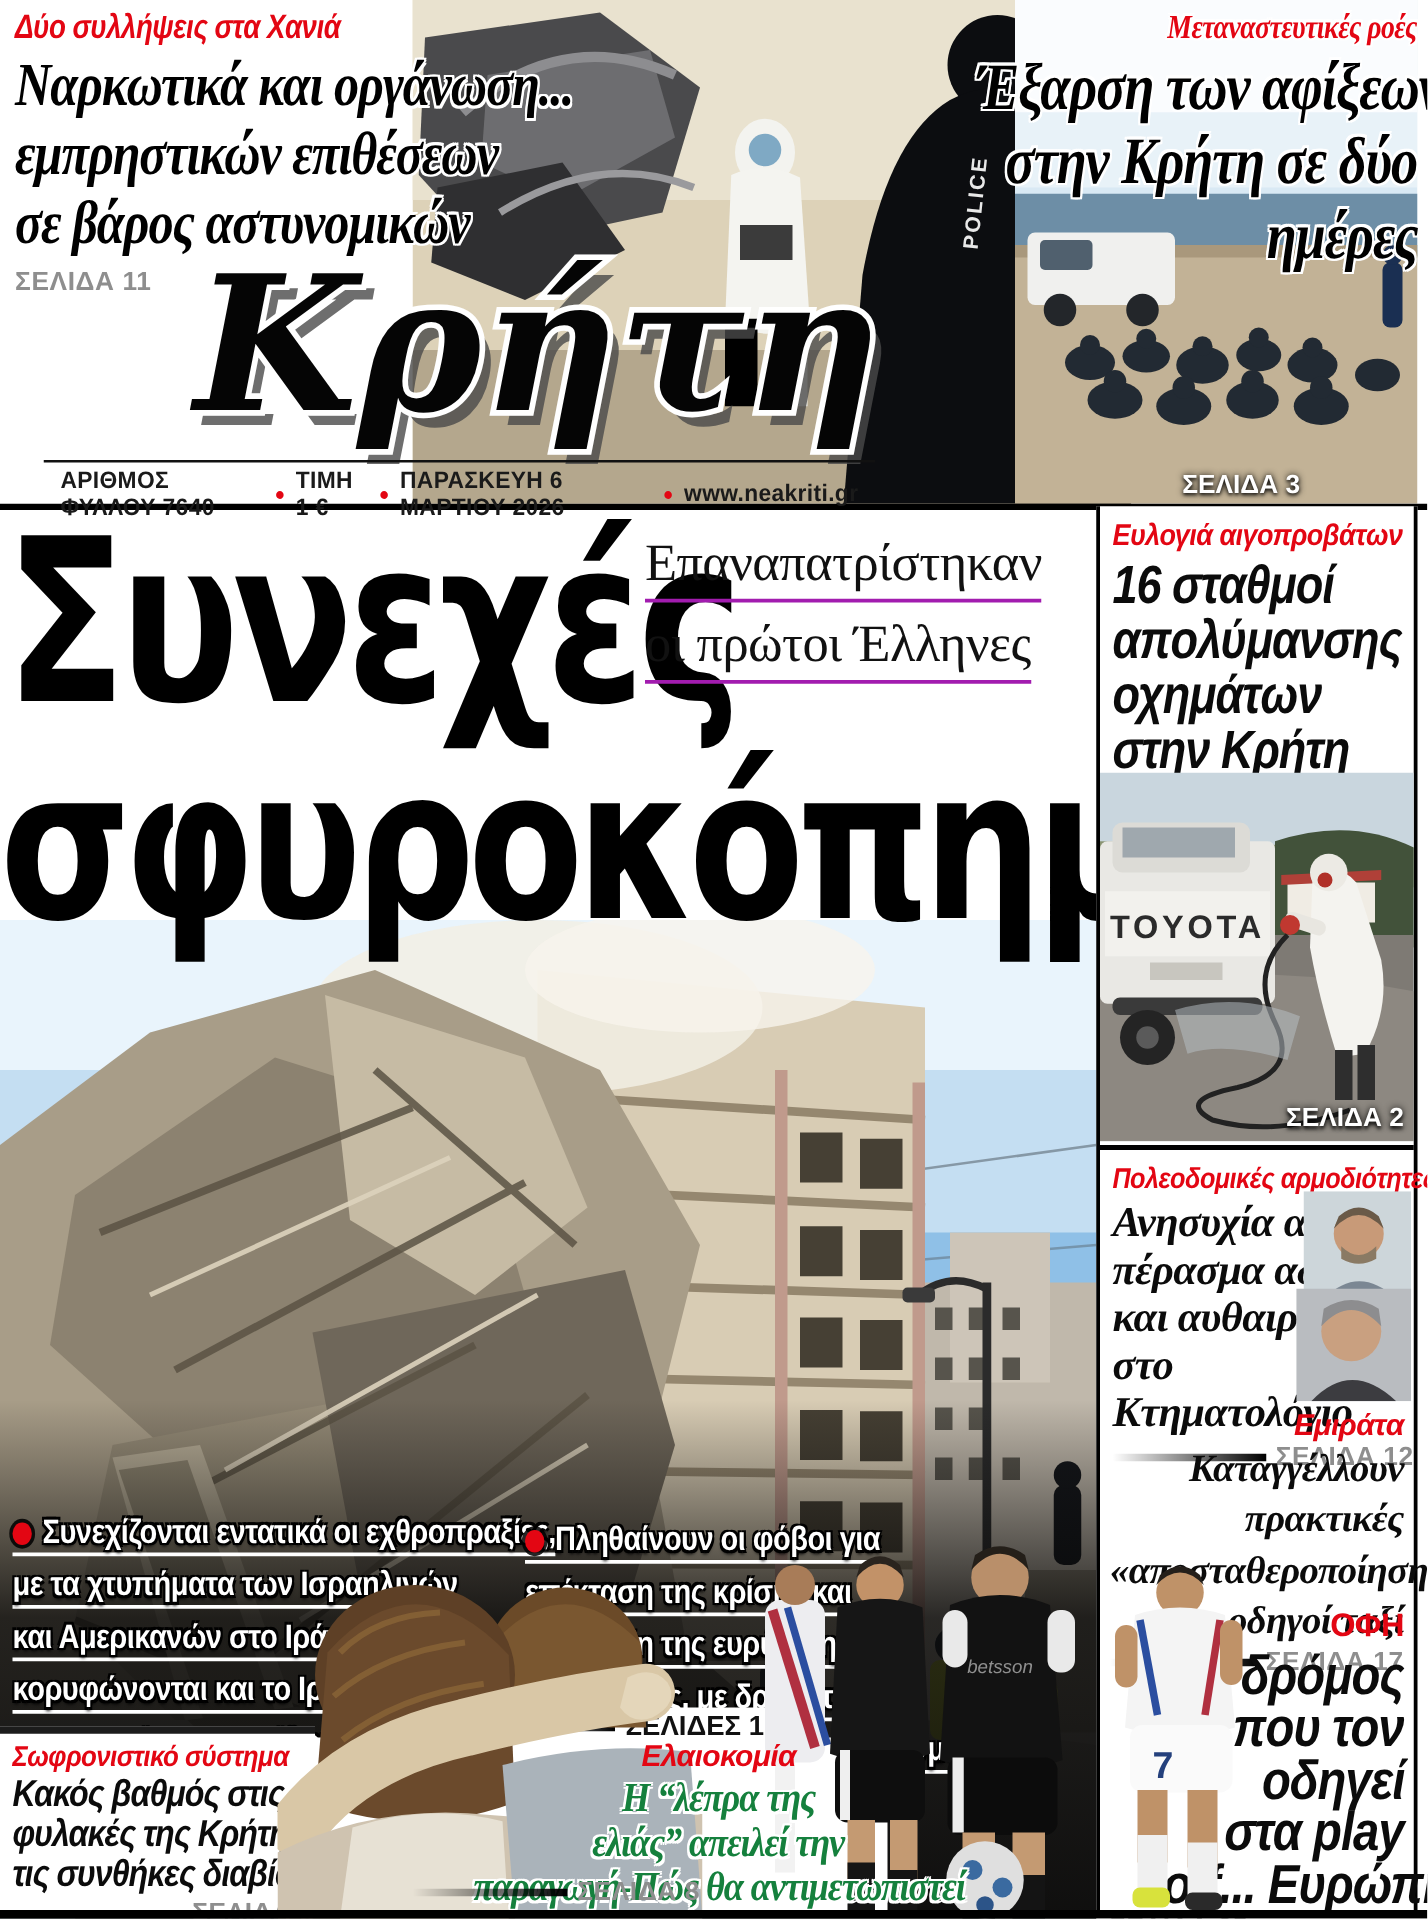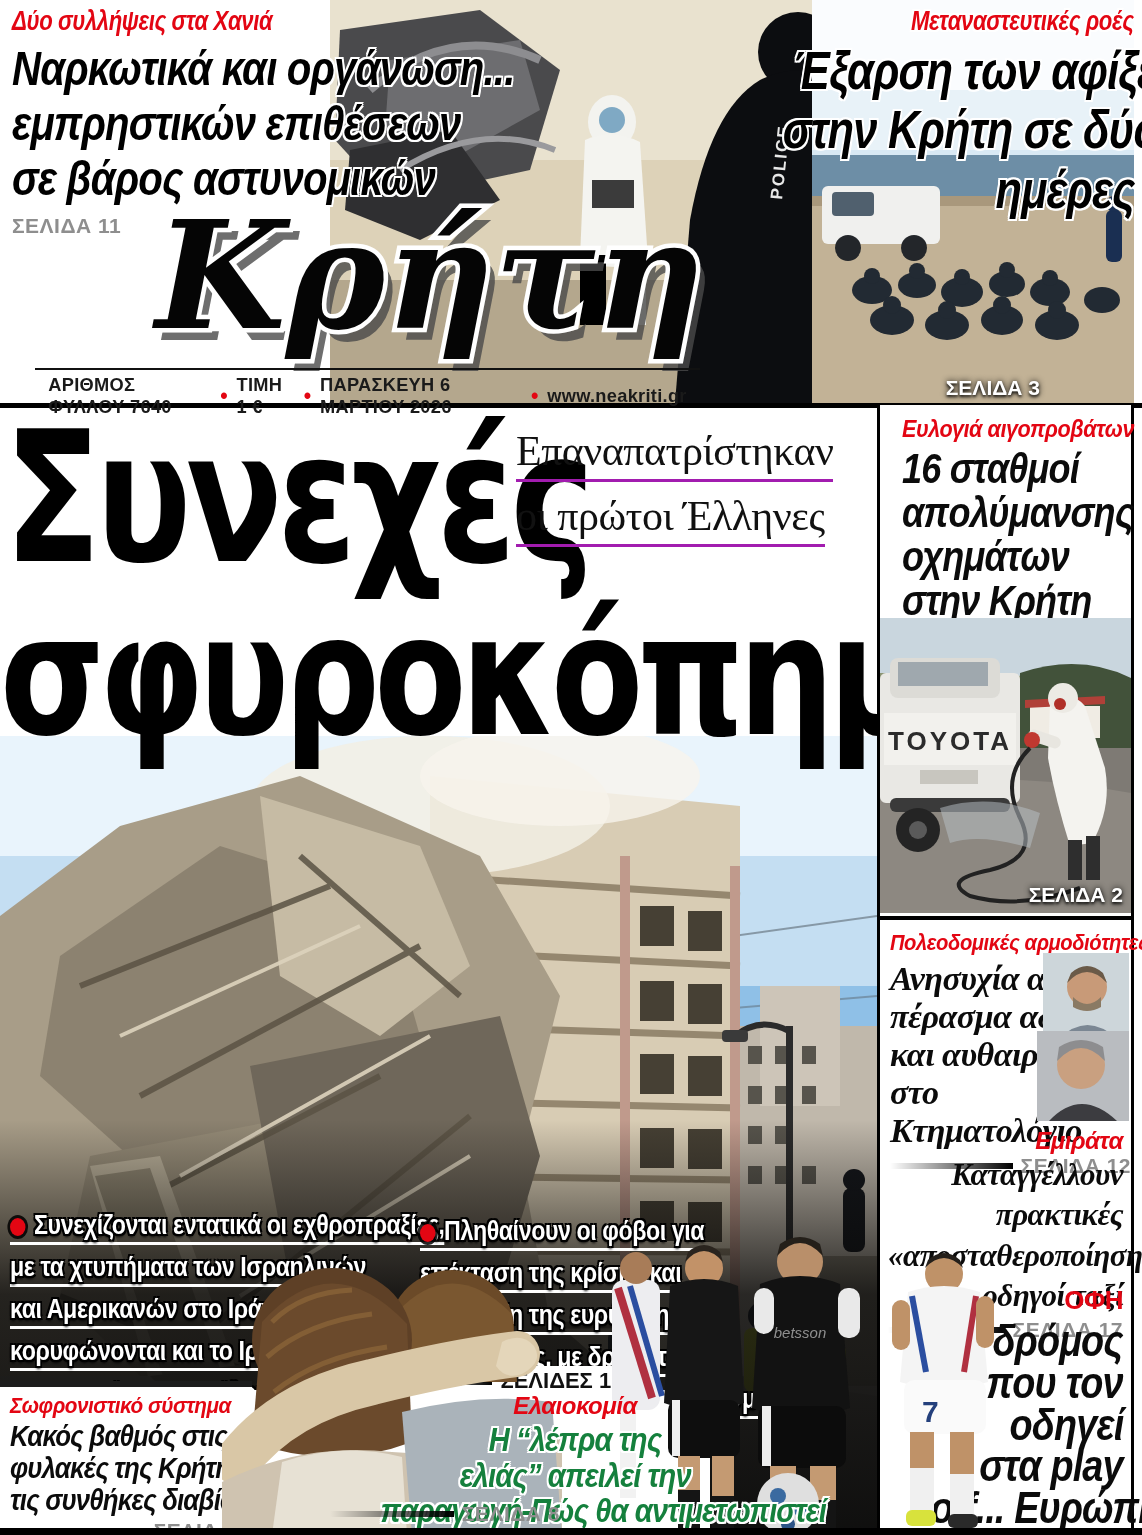--- a/index.html
+++ b/index.html
@@ -7,38 +7,38 @@
         font-family:"Liberation Sans",sans-serif;color:#0b0b0b;}
   .abs{position:absolute;}
   
   .kicker{color:#e30613;font-weight:bold;font-style:italic;font-size:25px;letter-spacing:-.5px;}
   .cx{display:inline-block;transform:scaleX(.82);transform-origin:0 50%;white-space:nowrap;}
   .cxr{display:inline-block;transform:scaleX(.82);transform-origin:100% 50%;white-space:nowrap;}
   .h-sans{font-weight:bold;font-style:italic;letter-spacing:-1px;line-height:1.12;}
   .h-serif{font-family:"Liberation Serif",serif;font-style:italic;font-weight:bold;letter-spacing:-.5px;}
   .pagelab{color:#8e8e8e;font-weight:bold;font-size:21px;letter-spacing:.5px;}
   .pagelab-w{color:#fff;font-weight:bold;font-size:21px;text-shadow:0 0 6px rgba(0,0,0,.9),0 2px 3px rgba(0,0,0,.8);}
-  .outline-w{text-shadow:-2px 0 #fff,2px 0 #fff,0 -2px #fff,0 2px #fff,-2px -2px #fff,2px 2px #fff,-2px 2px #fff,2px -2px #fff;}
+  .outline-w{text-shadow:-2px 0 #fff,2px 0 #fff,0 -2px #fff,0 2px #fff,-2px -2px #fff,2px 2px #fff,-2px 2px #fff,2px -2px #fff;font-family:Liberation Serif, serif;}
   .grad-rule{height:6px;background:linear-gradient(to right,rgba(0,0,0,0),#000);}
   
   .lead-word{font-family:"DejaVu Sans",sans-serif;font-weight:800;color:#000;line-height:.95;letter-spacing:-7px;}
   .deck-line{display:inline-block;font-family:"Liberation Serif",serif;font-size:42px;color:#111;
              border-bottom:3px solid #a21caf;padding-bottom:7px;margin-bottom:13px;letter-spacing:-.5px;}
   
   .bline{display:inline-block;color:#fff;font-weight:bold;font-size:27px;letter-spacing:-.5px;
          transform:scaleX(.86);transform-origin:0 50%;white-space:nowrap;
          border-bottom:3px solid #fff;padding-bottom:3px;margin-bottom:9px;
          text-shadow:-2px -2px 0 #000,2px -2px 0 #000,-2px 2px 0 #000,2px 2px 0 #000,0 3px 3px #000;}
   .bullet-dot{display:inline-block;width:18px;height:18px;border-radius:50%;background:#e30613;
               box-shadow:0 0 0 3px rgba(0,0,0,.85);vertical-align:middle;margin-right:10px;}
   .bullet-right .l4{margin-left:26px;} .bullet-right .l5{margin-left:42px;}
   
   #sidebar{left:877px;top:405px;width:257px;height:1123px;background:#fff;
            border-left:3px solid #000;border-right:3px solid #000;box-sizing:border-box;}
-  .sb-pad{padding:10px 8px 0 22px;}
+  .sb-pad{padding:10px 8px 0 10px;}
   
   .black-rule{background:#000;}
   .pages-band{background:#fff;display:flex;align-items:center;height:30px;}
   .pages-band .strip{flex:1;height:8px;background:linear-gradient(to right,rgba(0,0,0,0),#000);margin-right:8px;}
   .pages-band .txt{font-weight:bold;font-size:22px;color:#111;white-space:nowrap;padding-right:6px;}
   
   #dateline{display:flex;justify-content:center;align-items:center;gap:9px;font-size:19px;font-weight:600;
             letter-spacing:.3px;color:#1a1a1a;transform:scaleX(.96);transform-origin:50% 50%;}
   #dateline .dot{color:#e30613;font-size:22px;line-height:1;}
 </style>

